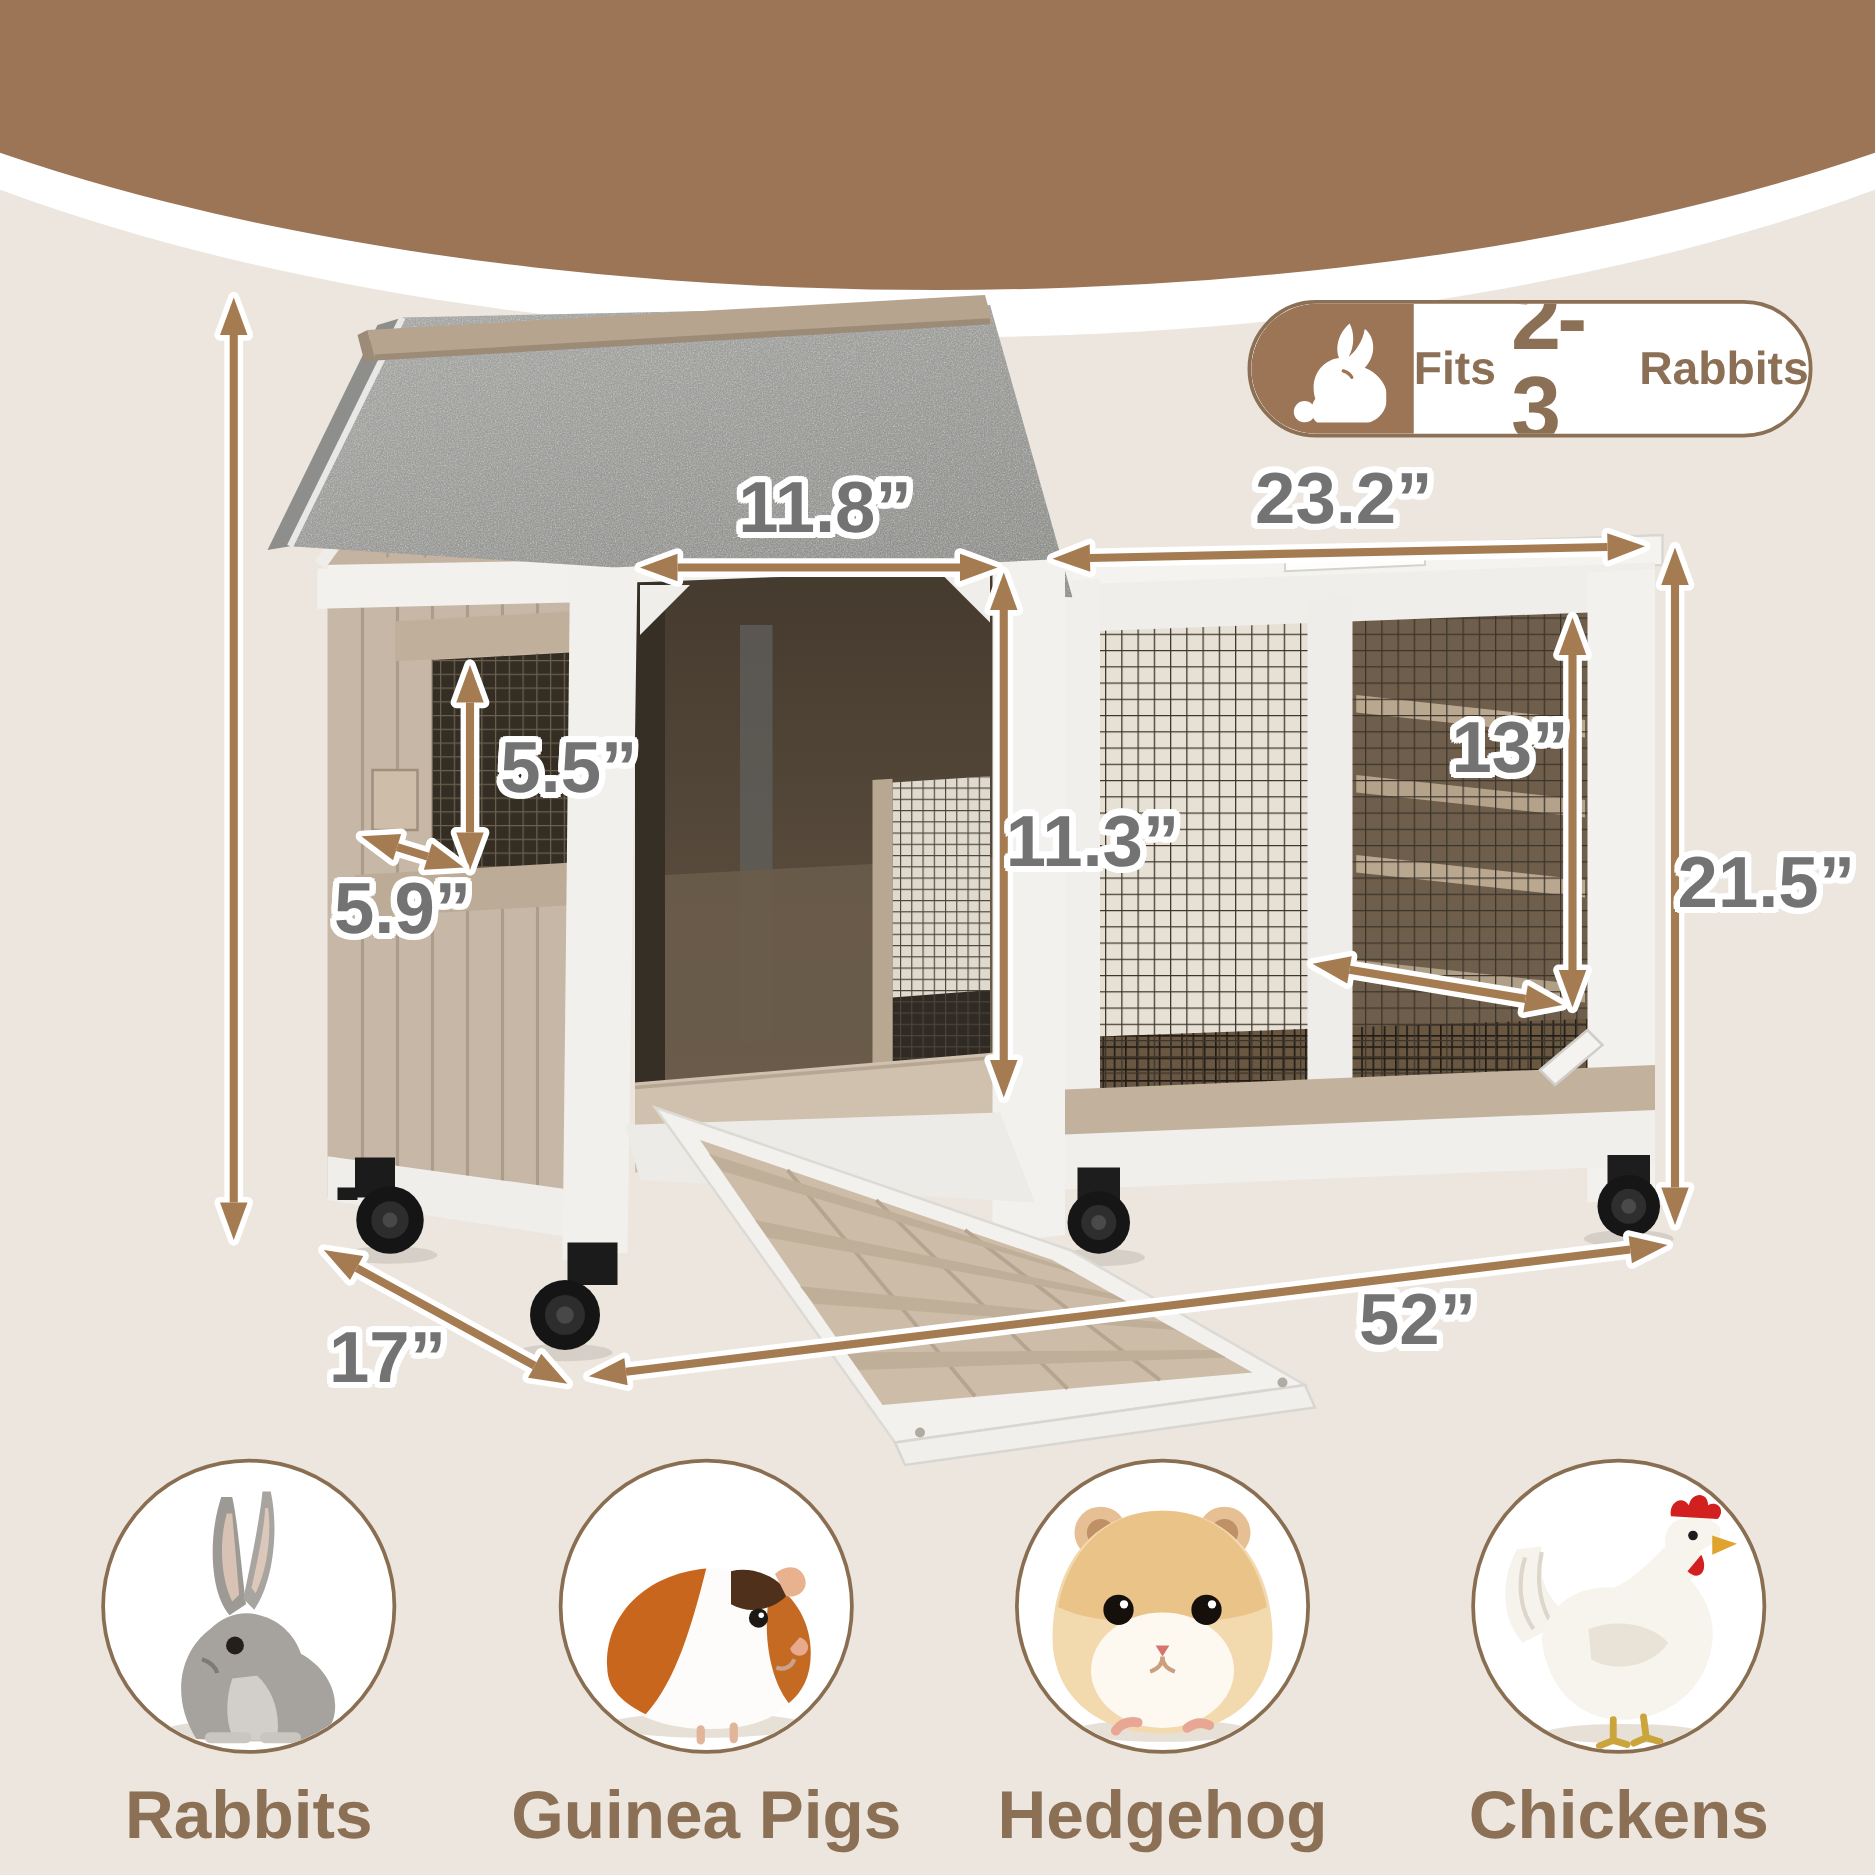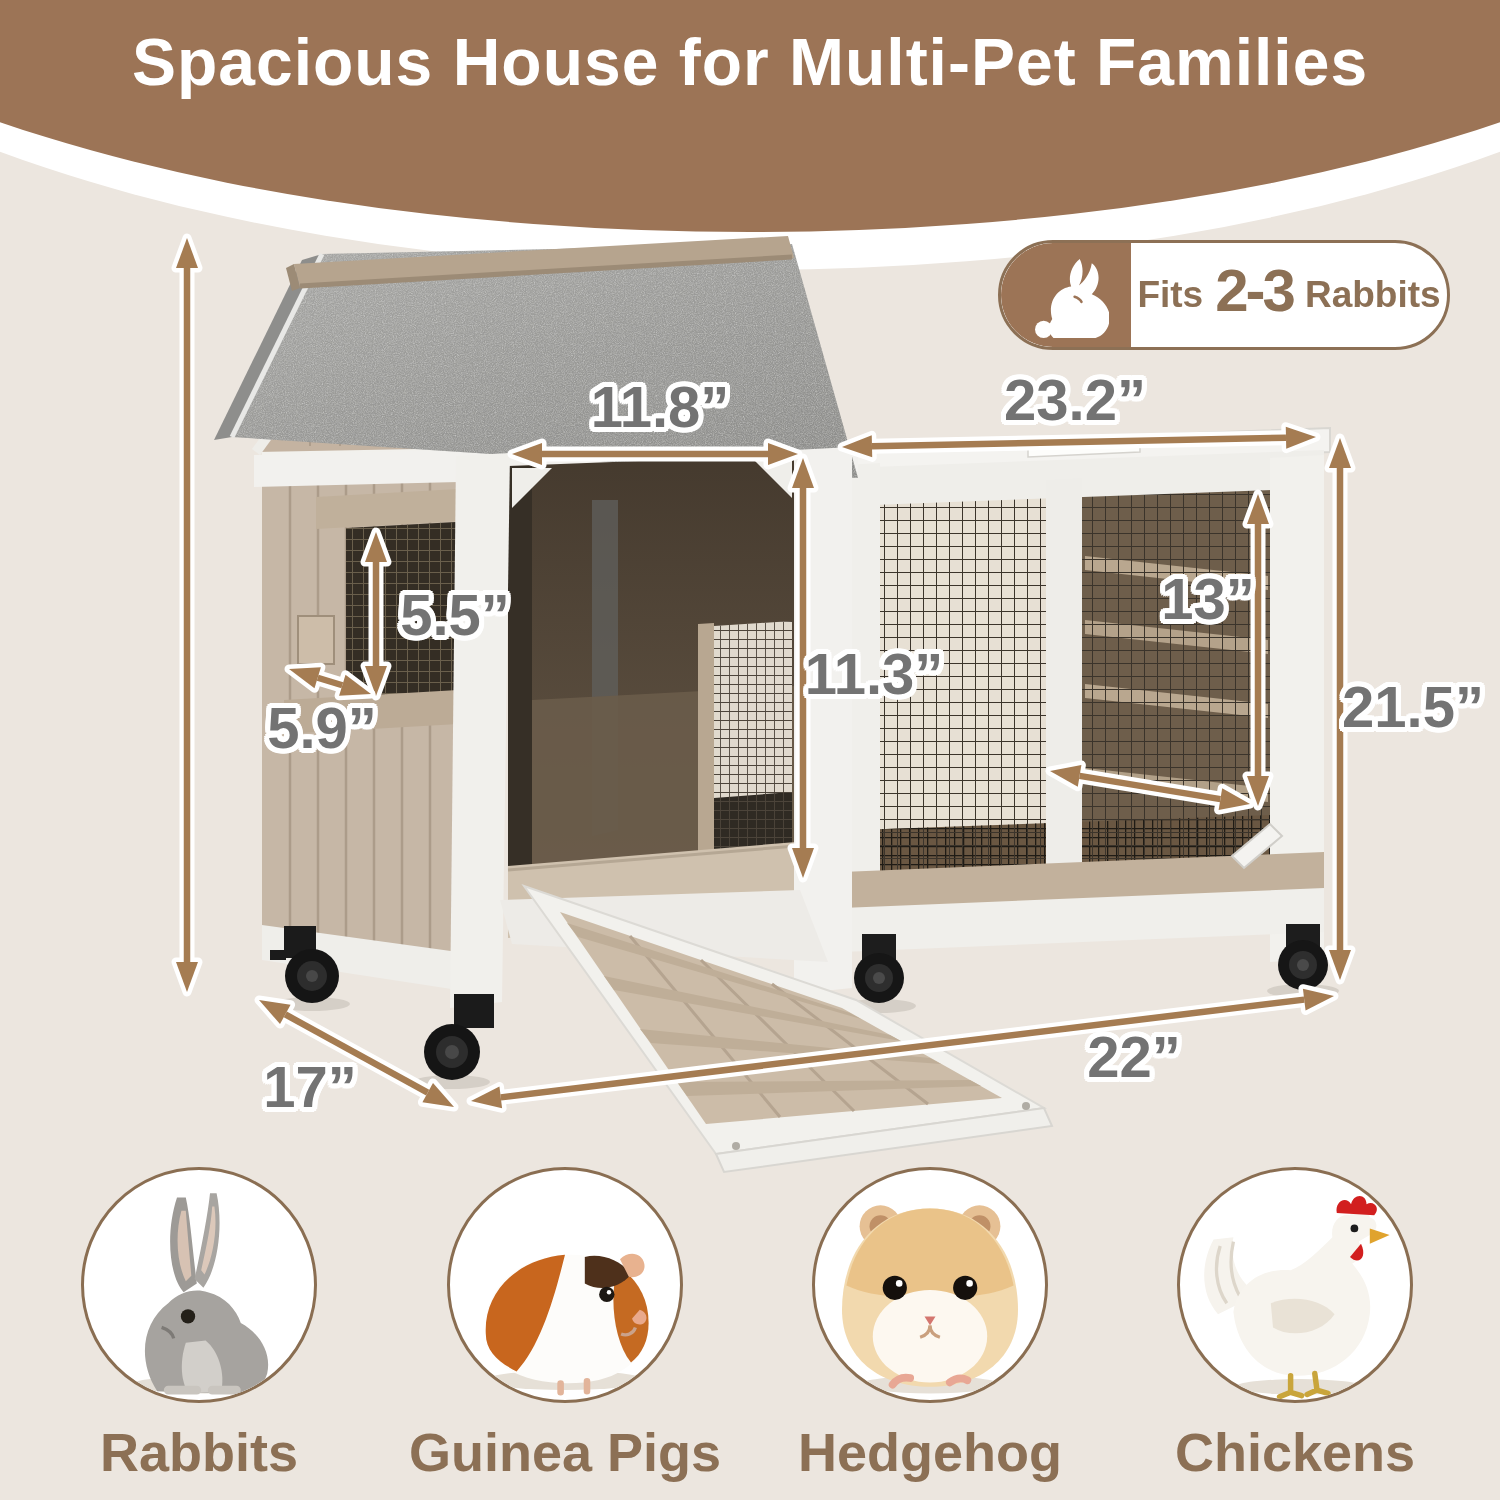--- a/index.html
+++ b/index.html
@@ -12,21 +12,21 @@
              border-radius:50%;background:#9c7456;}
   .title{position:absolute;top:24px;left:0;width:100%;text-align:center;
          font-size:66px;font-weight:700;color:#ffffff;letter-spacing:1px;}
   
   .badge{position:absolute;left:998px;top:240px;width:452px;height:110px;box-sizing:border-box;
          border:3px solid #8c7055;border-radius:57px;background:#fff;display:flex;align-items:center;overflow:hidden;}
   .badge-iconwrap{width:130px;height:104px;background:#9c7456;border-radius:52px 0 0 52px;
          display:flex;align-items:center;justify-content:center;flex:0 0 auto;}
   .badge-text{flex:1;display:flex;align-items:center;justify-content:center;gap:12px;color:#8c7055;}
   .badge-fits{font-size:37px;font-weight:600;}
-  .badge-count{font-size:60px;font-weight:700;letter-spacing:-3px;line-height:1;transform:translateY(-4px);}
+  .badge-count{font-size:72px;font-weight:700;letter-spacing:-3px;line-height:1;transform:translateY(-4px);}
   .badge-animal{font-size:37px;font-weight:600;}
   
   .scene{position:absolute;left:0;top:0;}
   
   .dim{position:absolute;transform:translate(-50%,-50%);font-size:58px;font-weight:700;color:#737373;
        white-space:nowrap;
        text-shadow:0 -5px 0 #fff,0 5px 0 #fff,-5px 0 0 #fff,5px 0 0 #fff,
                    -4px -4px 0 #fff,4px -4px 0 #fff,-4px 4px 0 #fff,4px 4px 0 #fff,
                    -2px -5px 0 #fff,2px -5px 0 #fff,-2px 5px 0 #fff,2px 5px 0 #fff,
                    -5px -2px 0 #fff,5px -2px 0 #fff,-5px 2px 0 #fff,5px 2px 0 #fff;}
@@ -37,21 +37,20 @@
   .pet-circle svg{display:block;}
   .pet-label{margin-top:18px;font-size:54px;font-weight:700;color:#8c7055;white-space:nowrap;text-align:center;}
 </style>
 </head>
 <body>
 
 <div class="page">
 
   <div class="arc-white"></div>
   <div class="arc-brown"></div>
-  <div class="title">Spacious House for Multi-Pet Families</div>
 
   <svg class="scene" width="1500" height="1500" viewBox="0 0 1500 1500">
     <defs>
       <linearGradient id="roofGrad" x1="0" y1="0" x2="0.7" y2="1">
         <stop offset="0" stop-color="#acacaa"></stop>
           <stop offset="1" stop-color="#8d8d8b"></stop>
       </linearGradient>
       <linearGradient id="doorGrad" x1="0" y1="0" x2="0" y2="1">
         <stop offset="0" stop-color="#453a2e"></stop>
           <stop offset="0.6" stop-color="#5a4d3e"></stop>
@@ -306,21 +305,21 @@
   </svg>
 
   <div class="dim" style="left:660px;top:406px">11.8”</div>
   <div class="dim" style="left:1075px;top:399px">23.2”</div>
   <div class="dim" style="left:455px;top:614px">5.5”</div>
   <div class="dim" style="left:322px;top:727px">5.9”</div>
   <div class="dim" style="left:874px;top:673px">11.3”</div>
   <div class="dim" style="left:1208px;top:598px">13”</div>
   <div class="dim" style="left:1413px;top:706px">21.5”</div>
   <div class="dim" style="left:310px;top:1086px">17”</div>
-  <div class="dim" style="left:1134px;top:1056px">22”</div>
+  <div class="dim" style="left:1134px;top:1056px">52”</div>
 
   <div class="badge">
     <div class="badge-iconwrap">
       <svg width="86" height="86" viewBox="0 0 100 100">
         <path d="M34 78 C28 58 40 42 56 40 C52 30 56 16 66 8 C71 18 70 30 65 39 C70 35 78 26 80 13 C90 20 91 38 80 49 C95 55 104 70 100 83 C97 95 87 101 75 102 L38 102 C29 96 28 87 34 78 Z" fill="#fff"></path>
         <circle cx="24" cy="90" r="10" fill="#fff"></circle>
         <path d="M60 52 q6 2 8 6" stroke="#9c7456" stroke-width="3" fill="none" stroke-linecap="round"></path>
       </svg>
     </div>
     <div class="badge-text">

